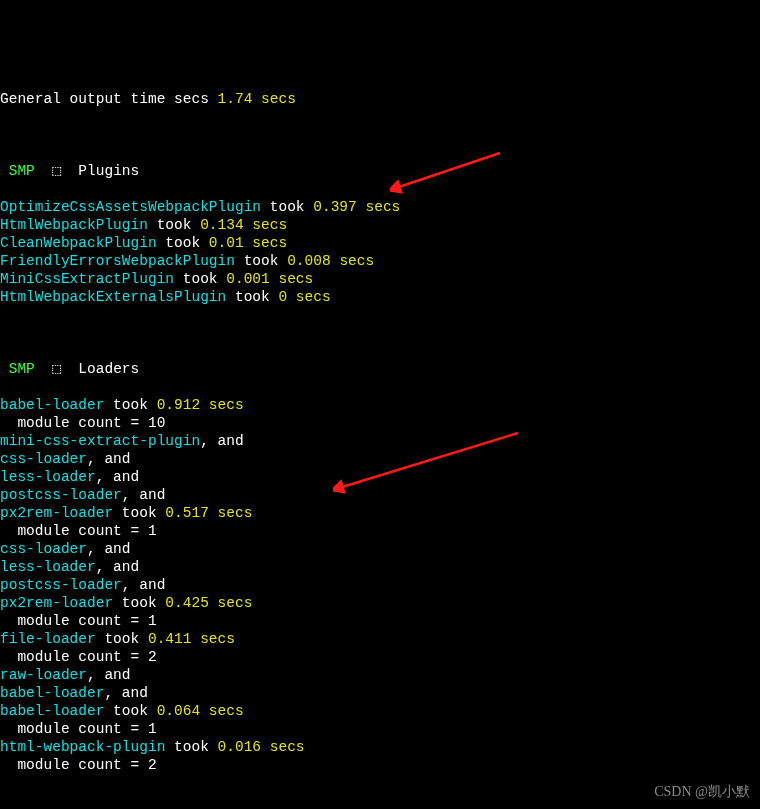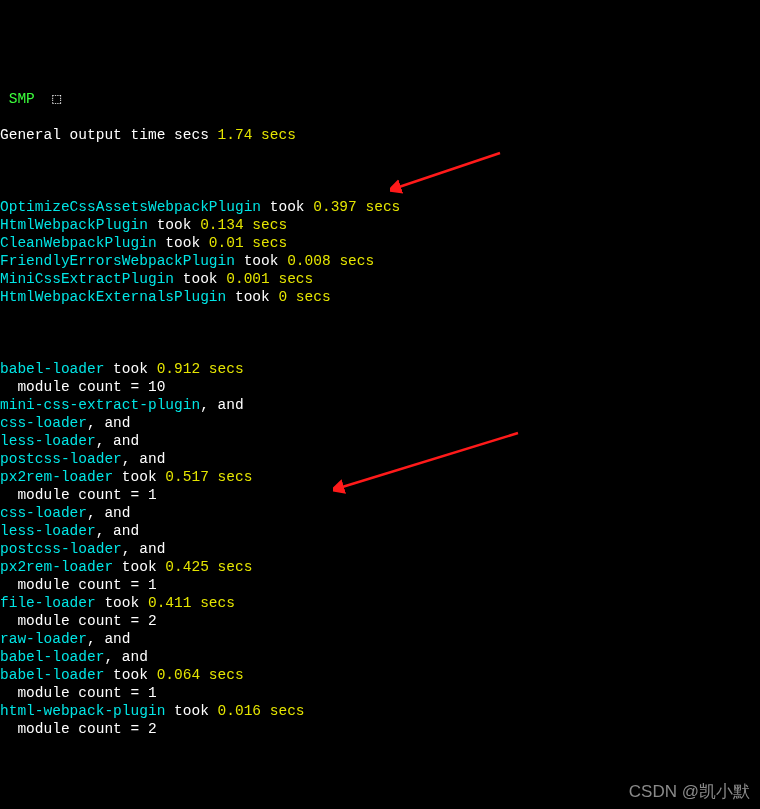--- a/index.html
+++ b/index.html
@@ -21,40 +21,41 @@
   .cyan  { color: #00e5e5; text-align: center; }
   .yellow{ color: #e5e500; margin-top: 46px; }
   .box   { color: #fff; }
   .line  { display: block; }
 
   .watermark {
     position: absolute;
     right: 10px;
     bottom: 8px;
     color: #8a8a8a;
-    font-size: 17px;
-    font-family: Liberation Sans, sans-serif;
+    font-size: 14px;
+    font-family: Liberation Serif, serif;
   }
   .arrow {
     position: absolute;
     pointer-events: none;
   }
   .arrow svg { display: block; }
 </style>
 </head>
 <body>
 
 
 
 <div class="term">
-<span class="line"> <span class="green">SMP</span>  <span class="box">⬚</span></span>
 <span class="line"><span class="white">General output time secs </span><span class="yellow">1.74 secs</span></span>
 <span class="line">&nbsp;</span>
+<span class="line"> <span class="green">SMP</span>  <span class="box">⬚</span>  <span class="white">Plugins</span></span>
 <div id="plugins"><span class="line"><span class="cyan">OptimizeCssAssetsWebpackPlugin</span><span class="white"> took </span><span class="yellow">0.397 secs</span></span><span class="line"><span class="cyan">HtmlWebpackPlugin</span><span class="white"> took </span><span class="yellow">0.134 secs</span></span><span class="line"><span class="cyan">CleanWebpackPlugin</span><span class="white"> took </span><span class="yellow">0.01 secs</span></span><span class="line"><span class="cyan">FriendlyErrorsWebpackPlugin</span><span class="white"> took </span><span class="yellow">0.008 secs</span></span><span class="line"><span class="cyan">MiniCssExtractPlugin</span><span class="white"> took </span><span class="yellow">0.001 secs</span></span><span class="line"><span class="cyan">HtmlWebpackExternalsPlugin</span><span class="white"> took </span><span class="yellow">0 secs</span></span></div>
 <span class="line">&nbsp;</span>
+<span class="line"> <span class="green">SMP</span>  <span class="box">⬚</span>  <span class="white">Loaders</span></span>
 <div id="loaders"><span class="line"><span class="cyan">babel-loader</span><span class="white"> took </span><span class="yellow">0.912 secs</span></span><span class="line">  module count = 10</span><span class="line"><span class="cyan">mini-css-extract-plugin</span><span class="white">, and</span></span><span class="line"><span class="cyan">css-loader</span><span class="white">, and</span></span><span class="line"><span class="cyan">less-loader</span><span class="white">, and</span></span><span class="line"><span class="cyan">postcss-loader</span><span class="white">, and</span></span><span class="line"><span class="cyan">px2rem-loader</span><span class="white"> took </span><span class="yellow">0.517 secs</span></span><span class="line">  module count = 1</span><span class="line"><span class="cyan">css-loader</span><span class="white">, and</span></span><span class="line"><span class="cyan">less-loader</span><span class="white">, and</span></span><span class="line"><span class="cyan">postcss-loader</span><span class="white">, and</span></span><span class="line"><span class="cyan">px2rem-loader</span><span class="white"> took </span><span class="yellow">0.425 secs</span></span><span class="line">  module count = 1</span><span class="line"><span class="cyan">file-loader</span><span class="white"> took </span><span class="yellow">0.411 secs</span></span><span class="line">  module count = 2</span><span class="line"><span class="cyan">raw-loader</span><span class="white">, and</span></span><span class="line"><span class="cyan">babel-loader</span><span class="white">, and</span></span><span class="line"><span class="cyan">babel-loader</span><span class="white"> took </span><span class="yellow">0.064 secs</span></span><span class="line">  module count = 1</span><span class="line"><span class="cyan">html-webpack-plugin</span><span class="white"> took </span><span class="yellow">0.016 secs</span></span><span class="line">  module count = 2</span></div>
 
 
 
 
 
 
 </div>
 
 

